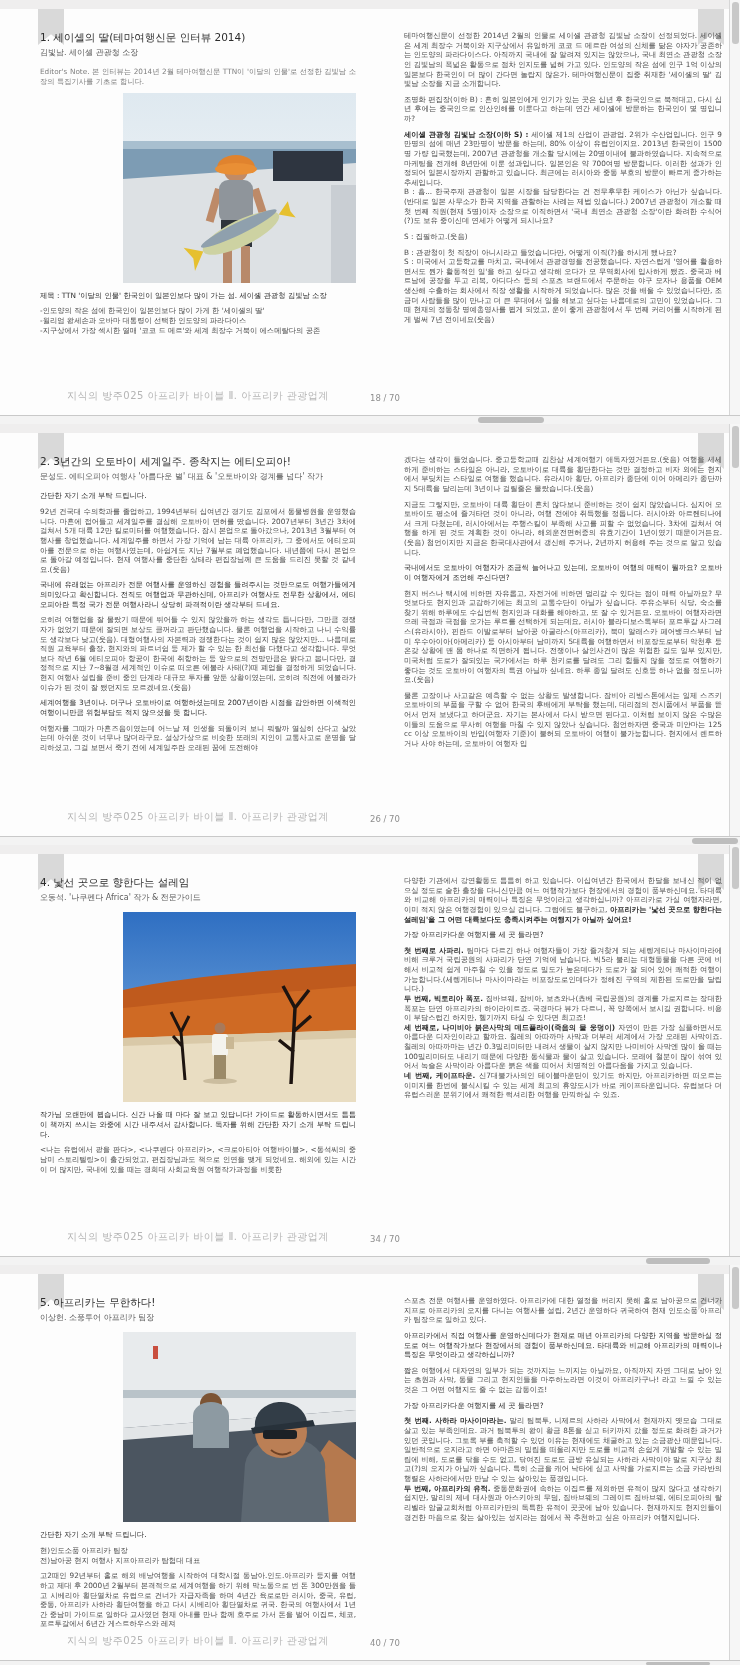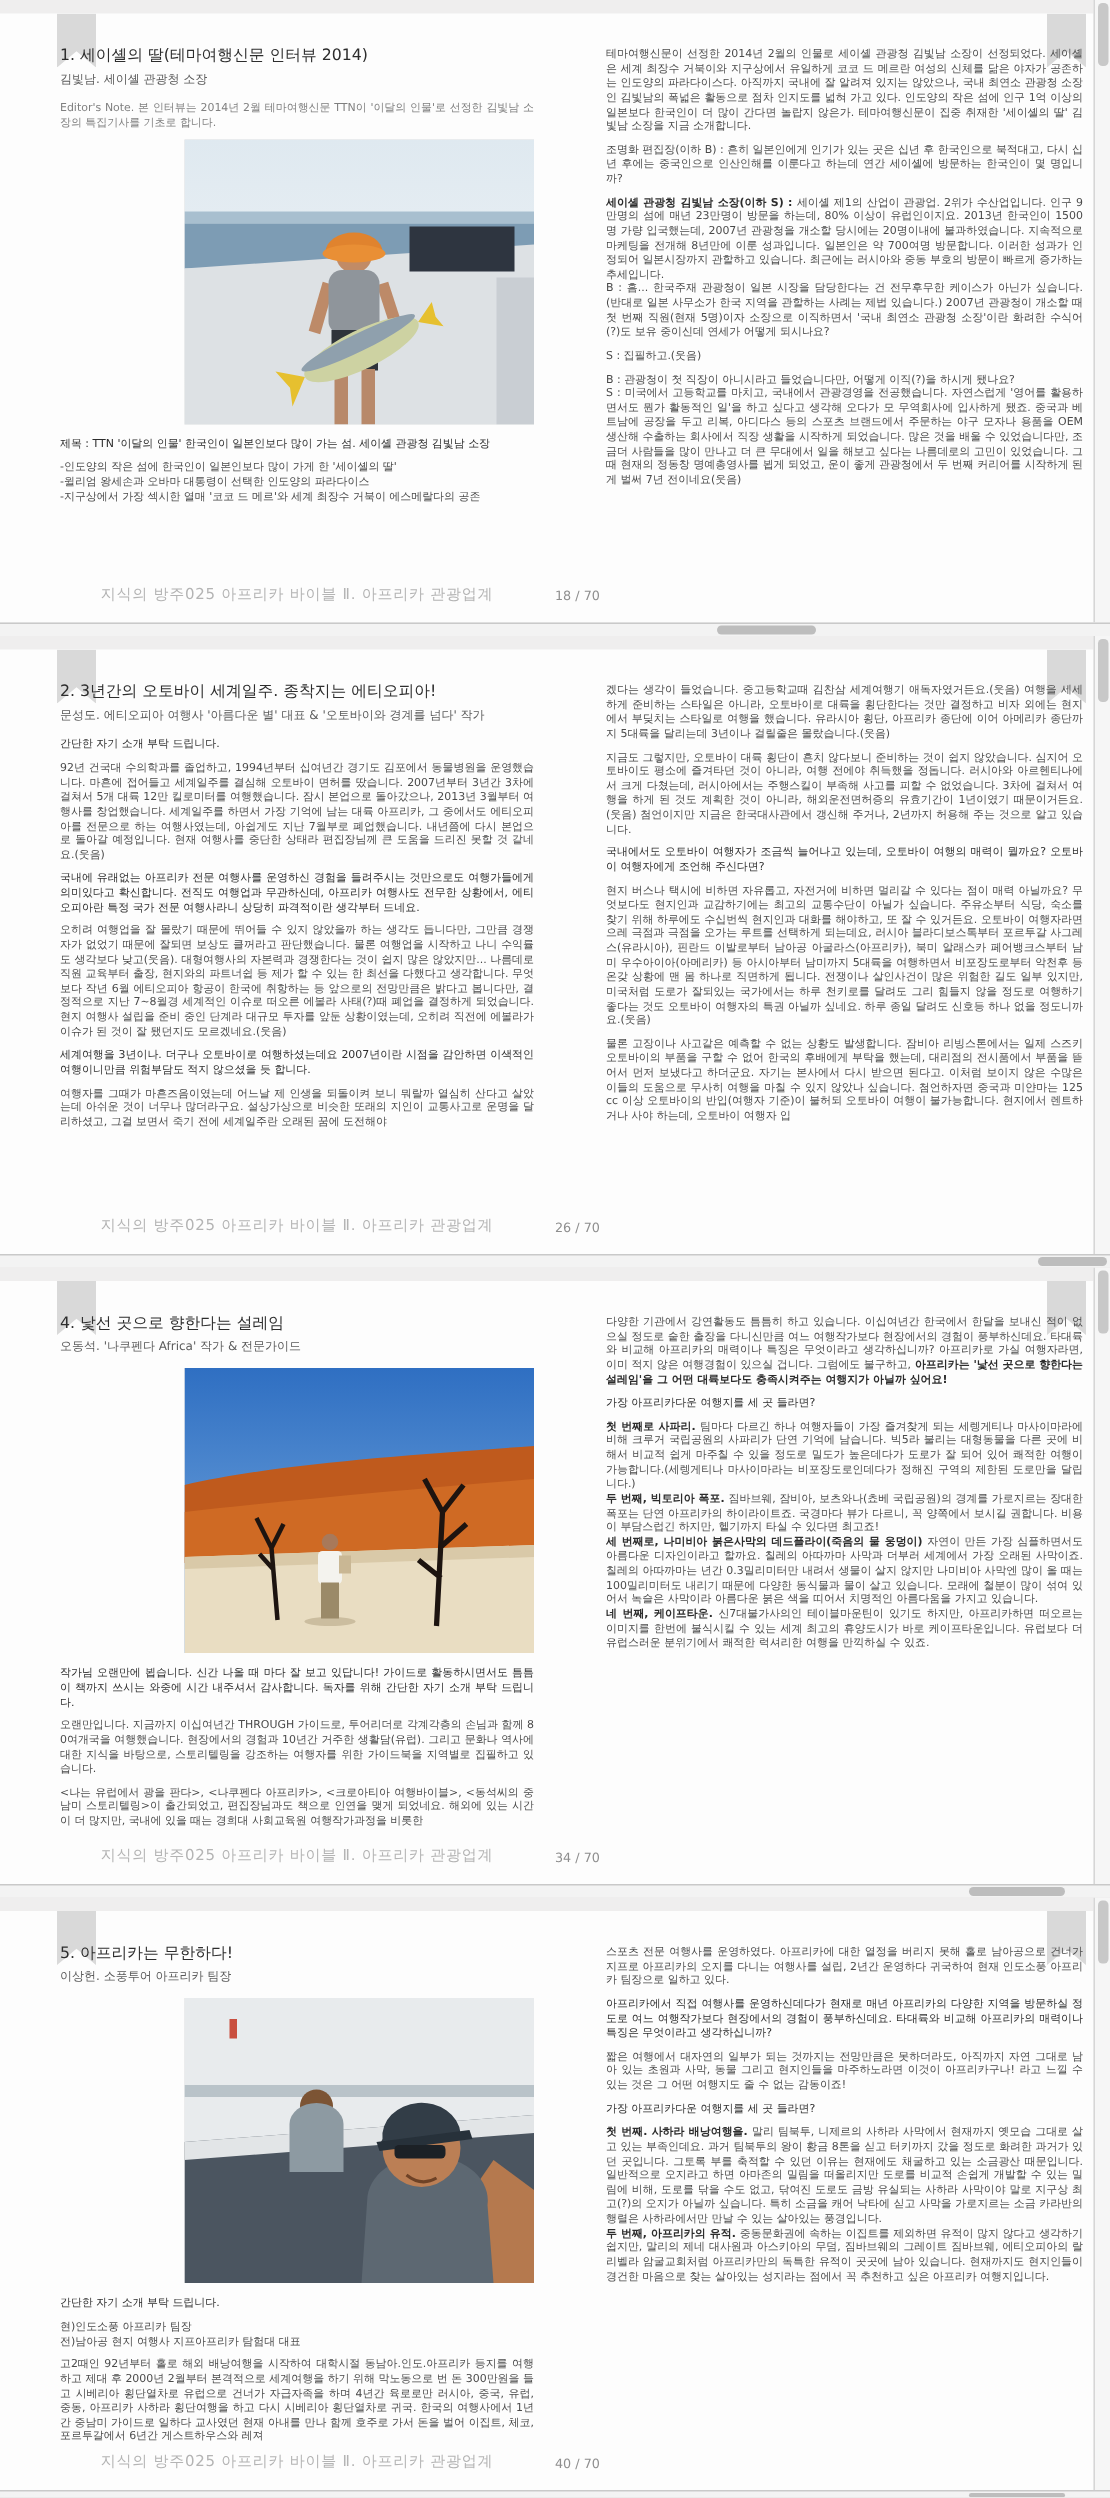--- a/index.html
+++ b/index.html
@@ -171,21 +171,20 @@
             <path d="M62,168 L58,120 L48,100 M58,120 L66,104 M59,134 L50,124" stroke="#1d1410" stroke-width="3" fill="none"></path>
             <path d="M168,172 L172,96 L160,74 M172,96 L186,78 M170,120 L188,104 M171,140 L156,128" stroke="#1d1410" stroke-width="3.5" fill="none"></path>
             <circle cx="97" cy="116" r="5.5" fill="#a8795a"></circle>
             <rect x="89" y="122" width="16" height="22" rx="3" fill="#f4f3ee"></rect>
             <rect x="103" y="125" width="8" height="12" fill="#c9b794"></rect>
             <rect x="91" y="143" width="12" height="24" fill="#9b8a68"></rect>
           </svg>
         </div>
         <div>
             <p class="blk b">작가님 오랜만에 뵙습니다. 신간 나올 때 마다 잘 보고 있답니다! 가이드로 활동하시면서도 틈틈이 책까지 쓰시는 와중에 시간 내주셔서 감사합니다. 독자를 위해 간단한 자기 소개 부탁 드립니다.</p>
-            <p class="blk p">오랜만입니다. 지금까지 이십여년간 THROUGH 가이드로, 투어리더로 각계각층의 손님과 함께 80여개국을 여행했습니다. 현장에서의 경험과 10년간 거주한 생활담(유럽). 그리고 문화나 역사에 대한 지식을 바탕으로, 스토리텔링을 강조하는 여행자를 위한 가이드북을 지역별로 집필하고 있습니다.</p>
             <p class="blk p">&lt;나는 유럽에서 광을 판다&gt;, &lt;나쿠펜다 아프리카&gt;, &lt;크로아티아 여행바이블&gt;, &lt;동석씨의 중남미 스토리텔링&gt;이 출간되었고, 편집장님과도 책으로 인연을 맺게 되었네요. 해외에 있는 시간이 더 많지만, 국내에 있을 때는 경희대 사회교육원 여행작가과정을 비롯한</p>
           </div>
       </div>
       <div class="col col-r">
           <p class="blk p">다양한 기관에서 강연활동도 틈틈히 하고 있습니다. 이십여년간 한국에서 한달을 보내신 적이 없으실 정도로 숱한 출장을 다니신만큼 여느 여행작가보다 현장에서의 경험이 풍부하신데요. 타대륙와 비교해 아프리카의 매력이나 특징은 무엇이라고 생각하십니까? 아프리카로 가실 여행자라면, 이미 적지 않은 여행경험이 있으실 겁니다. 그럼에도 불구하고,<strong> 아프리카는 '낯선 곳으로 향한다는 설레임'을 그 어떤 대륙보다도 충족시켜주는 여행지가 아닐까 싶어요!</strong></p>
           <p class="blk b">가장 아프리카다운 여행지를 세 곳 들라면?</p>
           <p class="blk pb"><strong>첫 번째로 사파리. </strong>팀마다 다르긴 하나 여행자들이 가장 즐겨찾게 되는 세렝게티나 마사이마라에 비해 크루거 국립공원의 사파리가 단연 기억에 남습니다. 빅5라 불리는 대형동물을 다른 곳에 비해서 비교적 쉽게 마주칠 수 있을 정도로 밀도가 높은데다가 도로가 잘 되어 있어 쾌적한 여행이 가능합니다.(세렝게티나 마사이마라는 비포장도로인데다가 정해진 구역의 제한된 도로만을 달립니다.)</p>
           <p class="blk pb"><strong>두 번째, 빅토리아 폭포. </strong>짐바브웨, 잠비아, 보츠와나(쵸베 국립공원)의 경계를 가로지르는 장대한 폭포는 단연 아프리카의 하이라이트죠. 국경마다 뷰가 다르니, 꼭 양쪽에서 보시길 권합니다. 비용이 부담스럽긴 하지만, 헬기까지 타실 수 있다면 최고죠!</p>
           <p class="blk pb"><strong>세 번째로, 나미비아 붉은사막의 데드플라이(죽음의 물 웅덩이) </strong>자연이 만든 가장 심플하면서도 아름다운 디자인이라고 할까요. 칠레의 아따까마 사막과 더부러 세계에서 가장 오래된 사막이죠. 칠레의 아따까마는 년간 0.3밀리미터만 내려서 생물이 살지 않지만 나미비아 사막엔 많이 올 때는 100밀리미터도 내리기 때문에 다양한 동식물과 물이 살고 있습니다. 모래에 철분이 많이 섞여 있어서 녹슬은 사막이라 아름다운 붉은 색을 띠어서 치명적인 아름다움을 가지고 있습니다.</p>
           <p class="blk pb"><strong>네 번째, 케이프타운. </strong>신7대불가사의인 테이블마운틴이 있기도 하지만, 아프리카하면 떠오르는 이미지를 한번에 불식시킬 수 있는 세계 최고의 휴양도시가 바로 케이프타운입니다. 유럽보다 더 유럽스러운 분위기에서 쾌적한 럭셔리한 여행을 만끽하실 수 있죠.</p>
@@ -230,23 +229,23 @@
             <p class="blk b">간단한 자기 소개 부탁 드립니다.</p>
             <p class="blk l">현)인도소풍 아프리카 팀장</p>
             <p class="blk l">전)남아공 현지 여행사 지프아프리카 탐험대 대표</p>
             <p class="blk p"></p>
             <p class="blk p">고2때인 92년부터 홀로 해외 배낭여행을 시작하여 대학시절 동남아.인도.아프리카 등지를 여행하고 제대 후 2000년 2월부터 본격적으로 세계여행을 하기 위해 막노동으로 번 돈 300만원을 들고 시베리아 횡단열차로 유럽으로 건너가 자급자족을 하며 4년간 육로로만 러시아, 중국, 유럽, 중동, 아프리카 사하라 횡단여행을 하고 다시 시베리아 횡단열차로 귀국. 한국의 여행사에서 1년간 중남미 가이드로 일하다 교사였던 현재 아내를 만나 함께 호주로 가서 돈을 벌어 이집트, 체코, 포르투갈에서 6년간 게스트하우스와 레져</p>
           </div>
       </div>
       <div class="col col-r">
           <p class="blk p">스포츠 전문 여행사를 운영하였다. 아프리카에 대한 열정을 버리지 못해 홀로 남아공으로 건너가 지프로 아프리카의 오지를 다니는 여행사를 설립, 2년간 운영하다 귀국하여 현재 인도소풍 아프리카 팀장으로 일하고 있다.</p>
           <p class="blk b">아프리카에서 직접 여행사를 운영하신데다가 현재로 매년 아프리카의 다양한 지역을 방문하실 정도로 여느 여행작가보다 현장에서의 경험이 풍부하신데요. 타대륙와 비교해 아프리카의 매력이나 특징은 무엇이라고 생각하십니까?</p>
-          <p class="blk p">짧은 여행에서 대자연의 일부가 되는 것까지는 전망만큼은 못하더라도, 아직까지 자연 그대로 남아 있는 초원과 사막, 동물 그리고 현지인들을 마주하노라면 이것이 아프리카구나! 라고 느낄 수 있는 것은 그 어떤 여행지도 줄 수 없는 감동이죠!</p>
+          <p class="blk p">짧은 여행에서 대자연의 일부가 되는 것까지는 느끼지는 아닐까요, 아직까지 자연 그대로 남아 있는 초원과 사막, 동물 그리고 현지인들을 마주하노라면 이것이 아프리카구나! 라고 느낄 수 있는 것은 그 어떤 여행지도 줄 수 없는 감동이죠!</p>
           <p class="blk b">가장 아프리카다운 여행지를 세 곳 들라면?</p>
-          <p class="blk pb"><strong>첫 번째. 사하라 배낭여행을. </strong>말리 팀북투, 니제르의 사하라 사막에서 현재까지 옛모습 그대로 살고 있는 부족인데요. 과거 팀북투의 왕이 황금 8톤을 싣고 터키까지 갔을 정도로 화려한 과거가 있던 곳입니다. 그토록 부를 축적할 수 있던 이유는 현재에도 채굴하고 있는 소금광산 때문입니다. 일반적으로 오지라고 하면 아마존의 밀림을 떠올리지만 도로를 비교적 손쉽게 개발할 수 있는 밀림에 비해, 도로를 닦을 수도 없고, 닦여진 도로도 금방 유실되는 사하라 사막이야 말로 지구상 최고(?)의 오지가 아닐까 싶습니다. 특히 소금을 캐어 낙타에 싣고 사막을 가로지르는 소금 카라반의 행렬은 사하라에서만 만날 수 있는 살아있는 풍경입니다.</p>
+          <p class="blk pb"><strong>첫 번째. 사하라 마사이마라는. </strong>말리 팀북투, 니제르의 사하라 사막에서 현재까지 옛모습 그대로 살고 있는 부족인데요. 과거 팀북투의 왕이 황금 8톤을 싣고 터키까지 갔을 정도로 화려한 과거가 있던 곳입니다. 그토록 부를 축적할 수 있던 이유는 현재에도 채굴하고 있는 소금광산 때문입니다. 일반적으로 오지라고 하면 아마존의 밀림을 떠올리지만 도로를 비교적 손쉽게 개발할 수 있는 밀림에 비해, 도로를 닦을 수도 없고, 닦여진 도로도 금방 유실되는 사하라 사막이야 말로 지구상 최고(?)의 오지가 아닐까 싶습니다. 특히 소금을 캐어 낙타에 싣고 사막을 가로지르는 소금 카라반의 행렬은 사하라에서만 만날 수 있는 살아있는 풍경입니다.</p>
           <p class="blk pb"><strong>두 번째, 아프리카의 유적. </strong>중동문화권에 속하는 이집트를 제외하면 유적이 많지 않다고 생각하기 쉽지만, 말리의 제네 대사원과 아스키아의 무덤, 짐바브웨의 그레이트 짐바브웨, 에티오피아의 랄리벨라 암굴교회처럼 아프리카만의 독특한 유적이 곳곳에 남아 있습니다. 현재까지도 현지인들이 경건한 마음으로 찾는 살아있는 성지라는 점에서 꼭 추천하고 싶은 아프리카 여행지입니다.</p>
         </div>
       <div class="footer">지식의 방주025 아프리카 바이블 Ⅱ. 아프리카 관광업계</div>
       <div class="pagenum">40 / 70</div>
     </div>
     <div class="vscroll">
       <div class="vthumb"></div>
       </div>
     <div class="hscroll">
       <div class="hthumb" style="left:646px;width:64px"></div>

